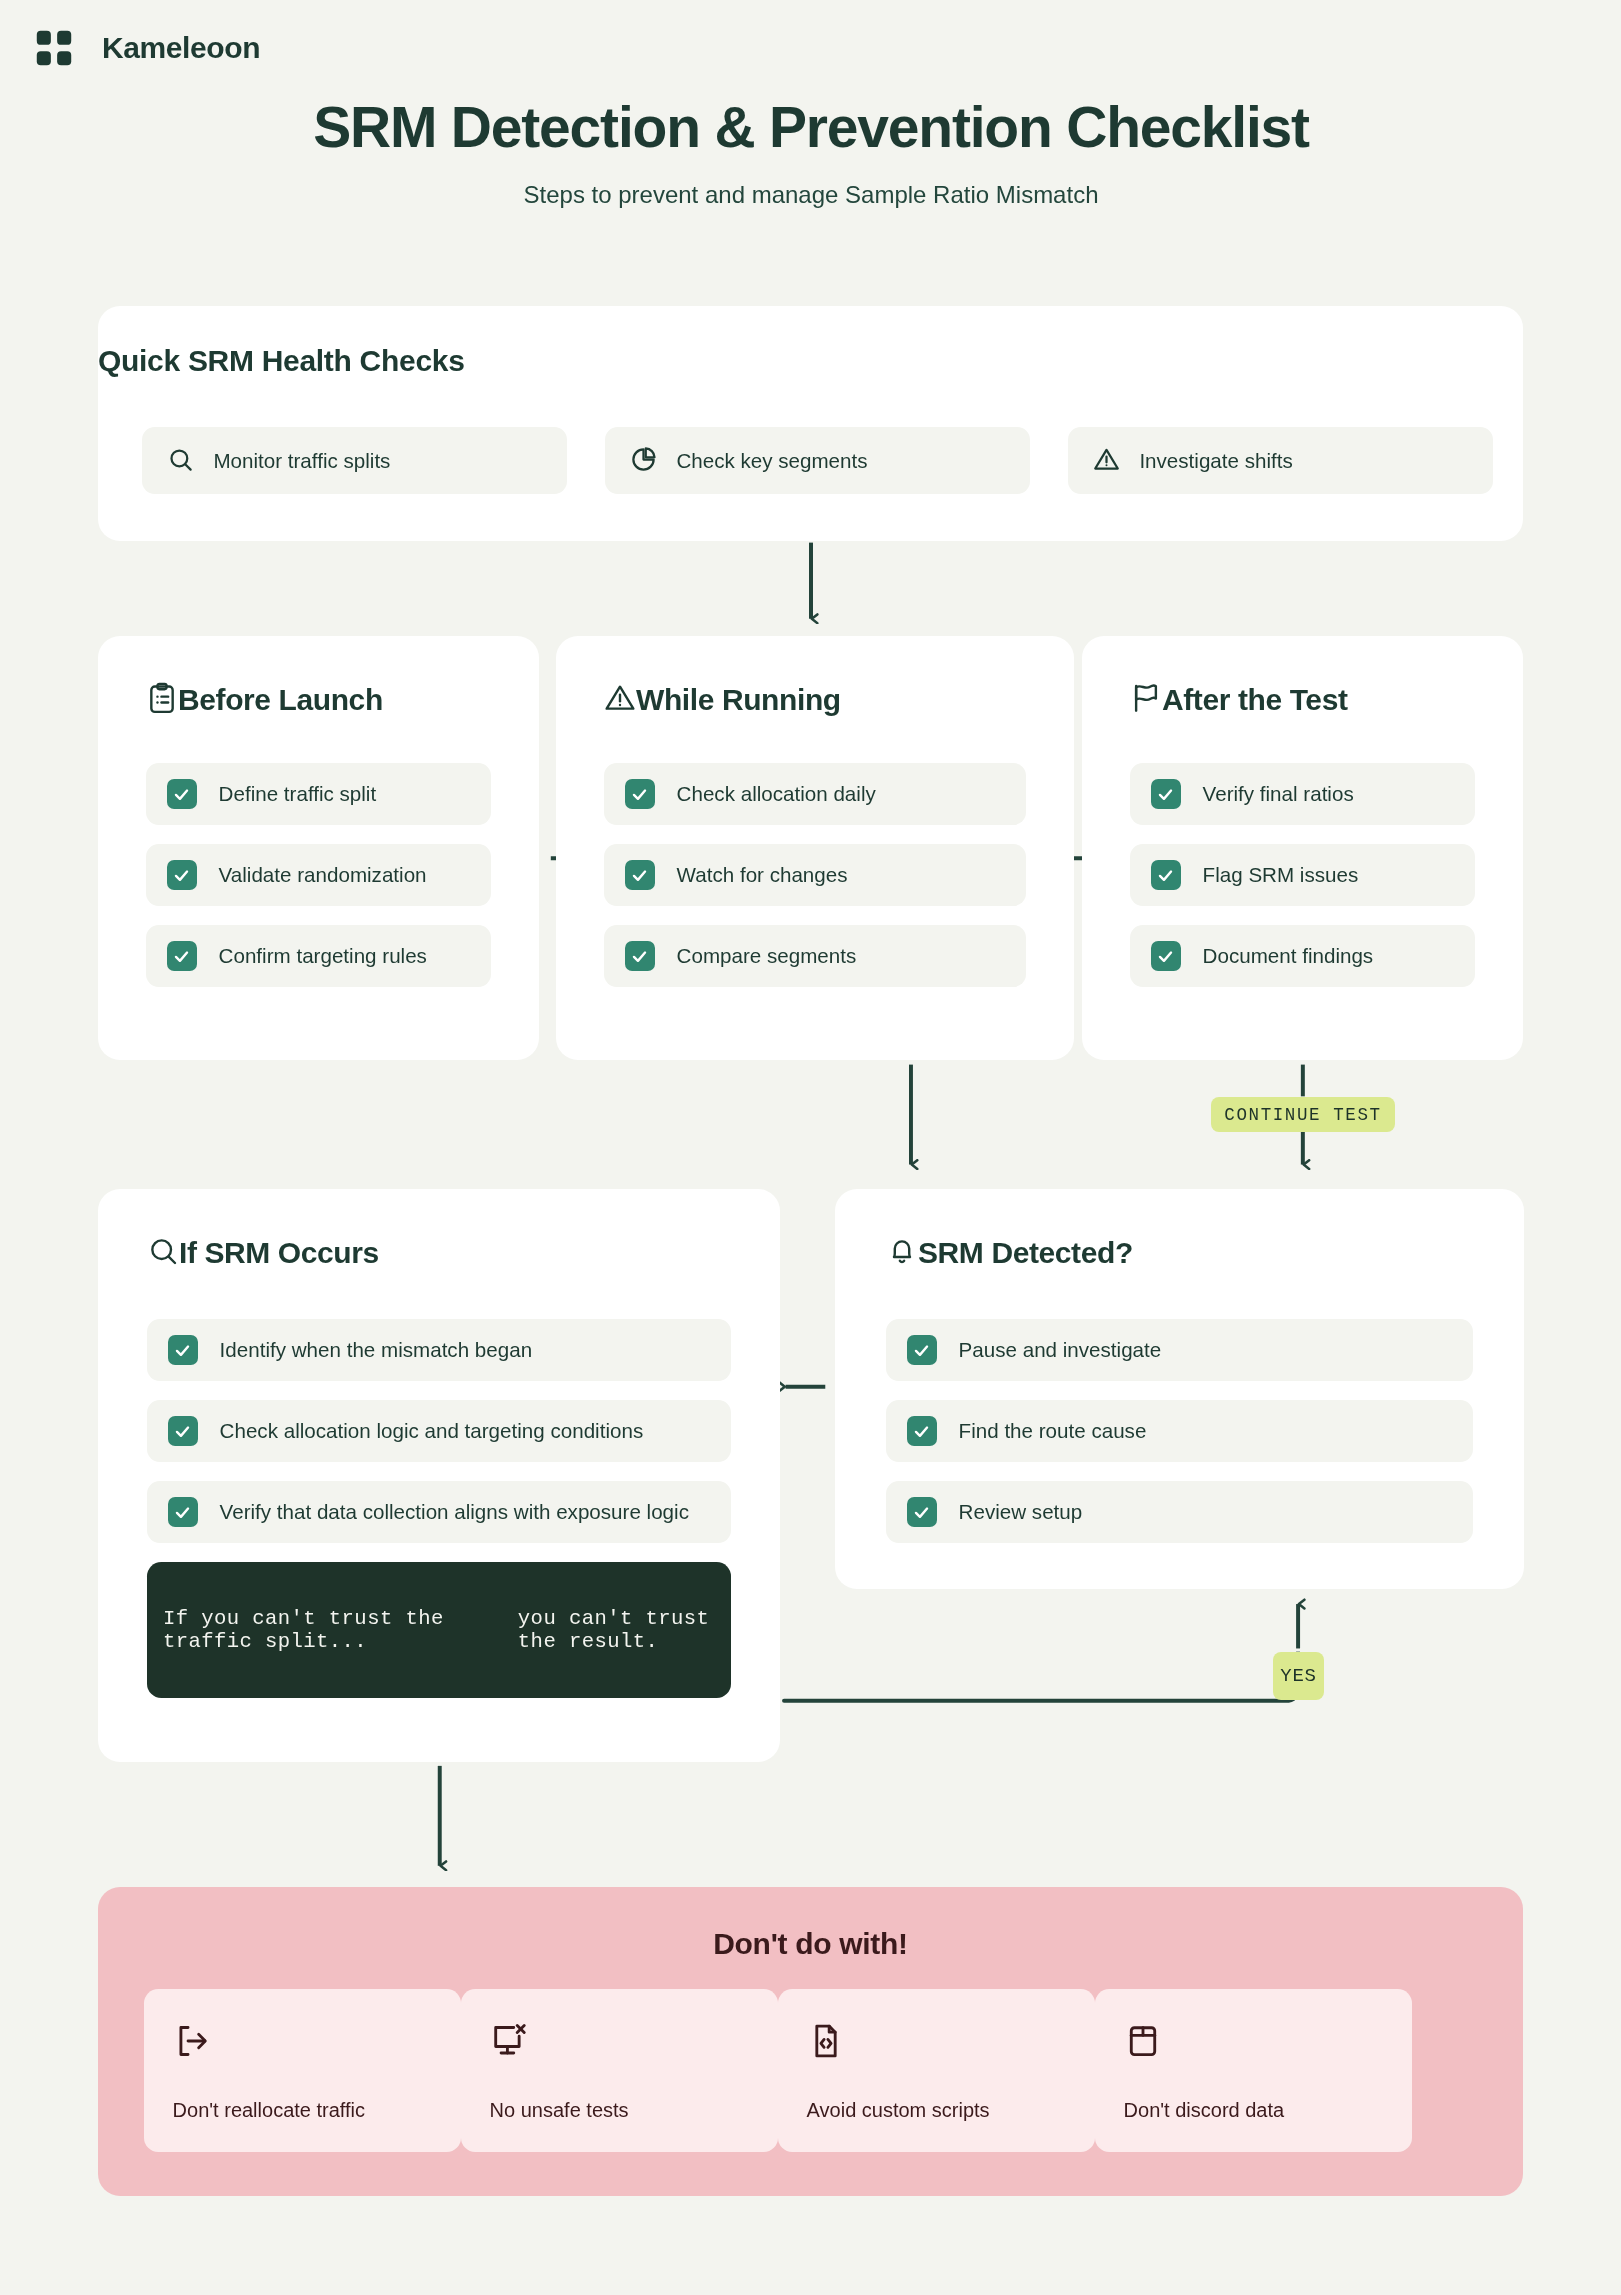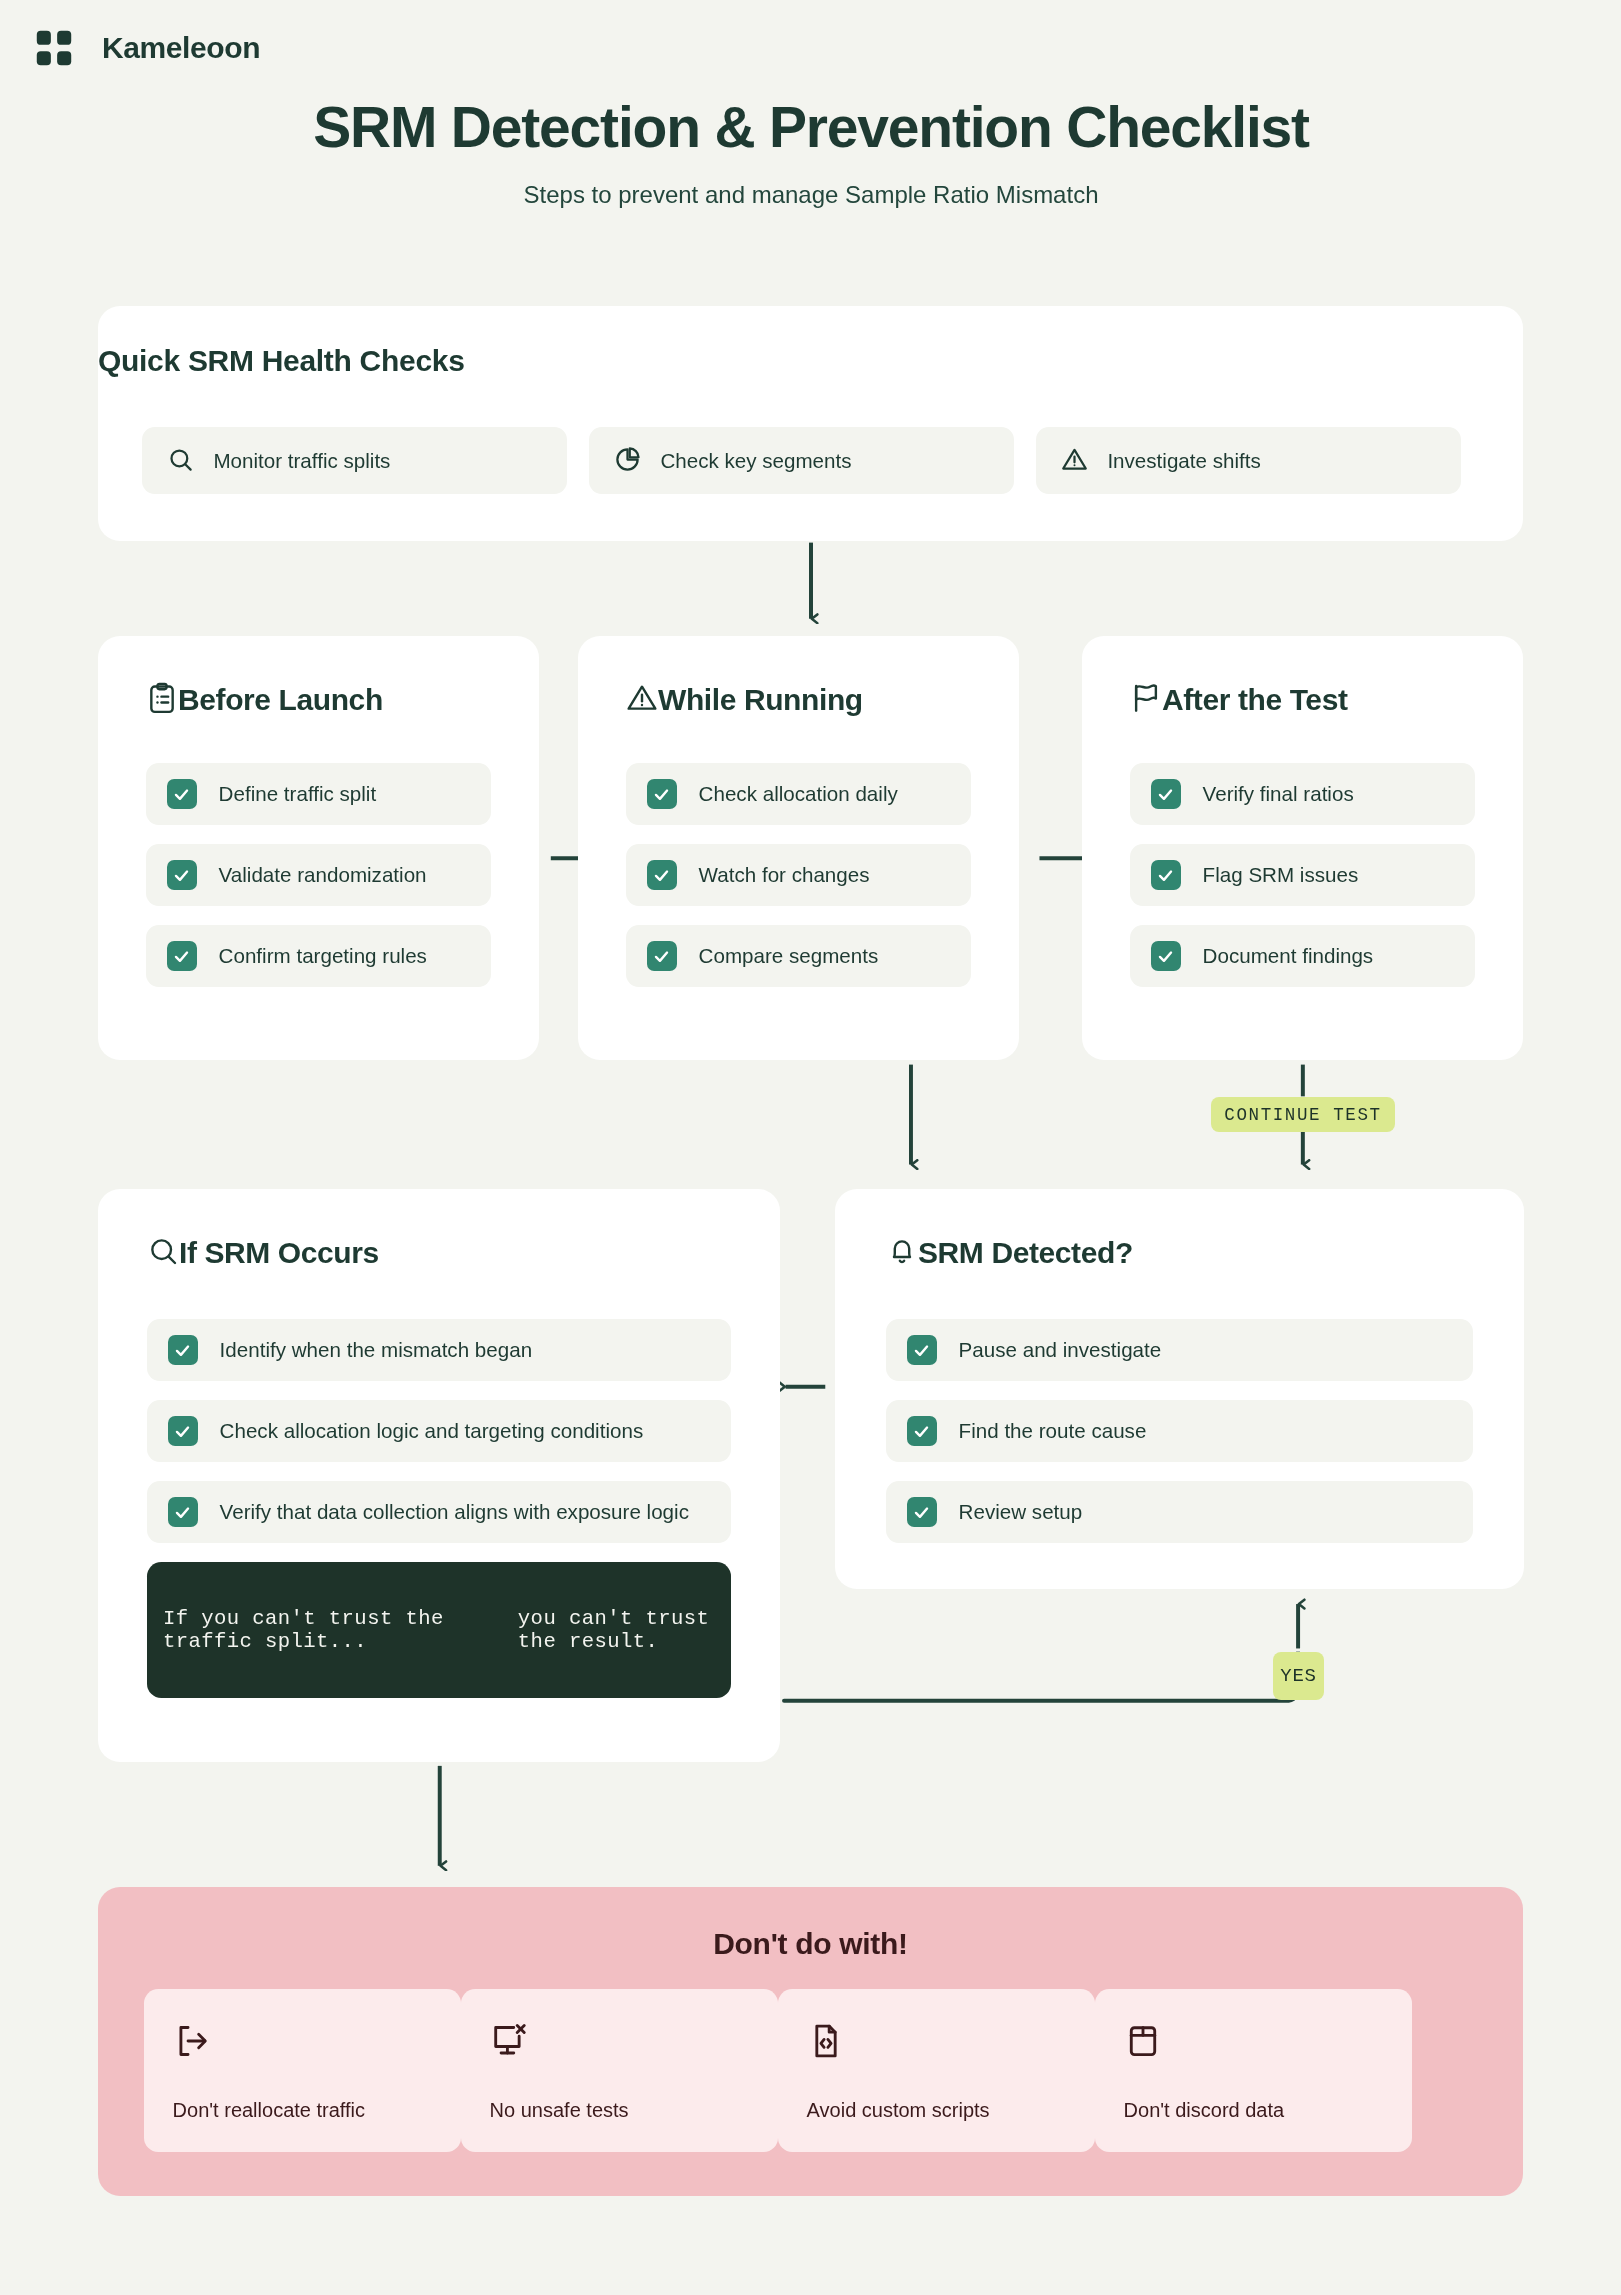--- a/index.html
+++ b/index.html
@@ -59,21 +59,21 @@
   
   #health-card { left: 98px; top: 306px; width: 1425px; height: 235px; }
   #health-title {
     position: absolute; left: 0; top: 38px; width: 1425px;
     text-align: left;
     font-size: 30px; font-weight: bold; color: #1E3A32;
     letter-spacing: -0.3px;
   }
   .health-row {
     position: absolute; left: 44px; top: 121px;
-    display: flex; gap: 22px;
+    display: flex; gap: 38px;
   }
   .health-chip {
     width: 425px; height: 67px;
     background: #F3F4EF;
     border-radius: 12.7px;
     display: flex; align-items: center; gap: 19px;
     padding-left: 25.4px;
   }
   .health-chip-label { font-size: 20.6px; color: #1E3A32; }
 
@@ -89,21 +89,21 @@
   .checkbox {
     width: 30px; height: 30px; min-width: 30px;
     background: #318670;
     border-radius: 7.1px;
     display: flex; align-items: center; justify-content: center;
   }
   .check-label { font-size: 20.6px; color: #1E3A32; }
 
   
   #before-card { left: 98px; top: 636px; width: 441px; height: 424px; }
-  #running-card { left: 578px; top: 636px; width: 441px; height: 424px; }
+  #running-card { left: 556px; top: 636px; width: 518px; height: 424px; }
   #after-card  { left: 1082px; top: 636px; width: 441px; height: 424px; }
   .stage-head { position: absolute; left: 48px; top: 46px; }
   .stage-list { position: absolute; left: 48px; top: 127px; right: 48px; }
 
   
   #occurs-card { left: 98px; top: 1189px; width: 682px; height: 573px; }
   #detected-card { left: 835px; top: 1189px; width: 689px; height: 400px; }
   #occurs-head { position: absolute; left: 49px; top: 46px; }
   #occurs-list { position: absolute; left: 49px; top: 130px; right: 49px; }
   #detected-head { position: absolute; left: 51px; top: 46px; }

